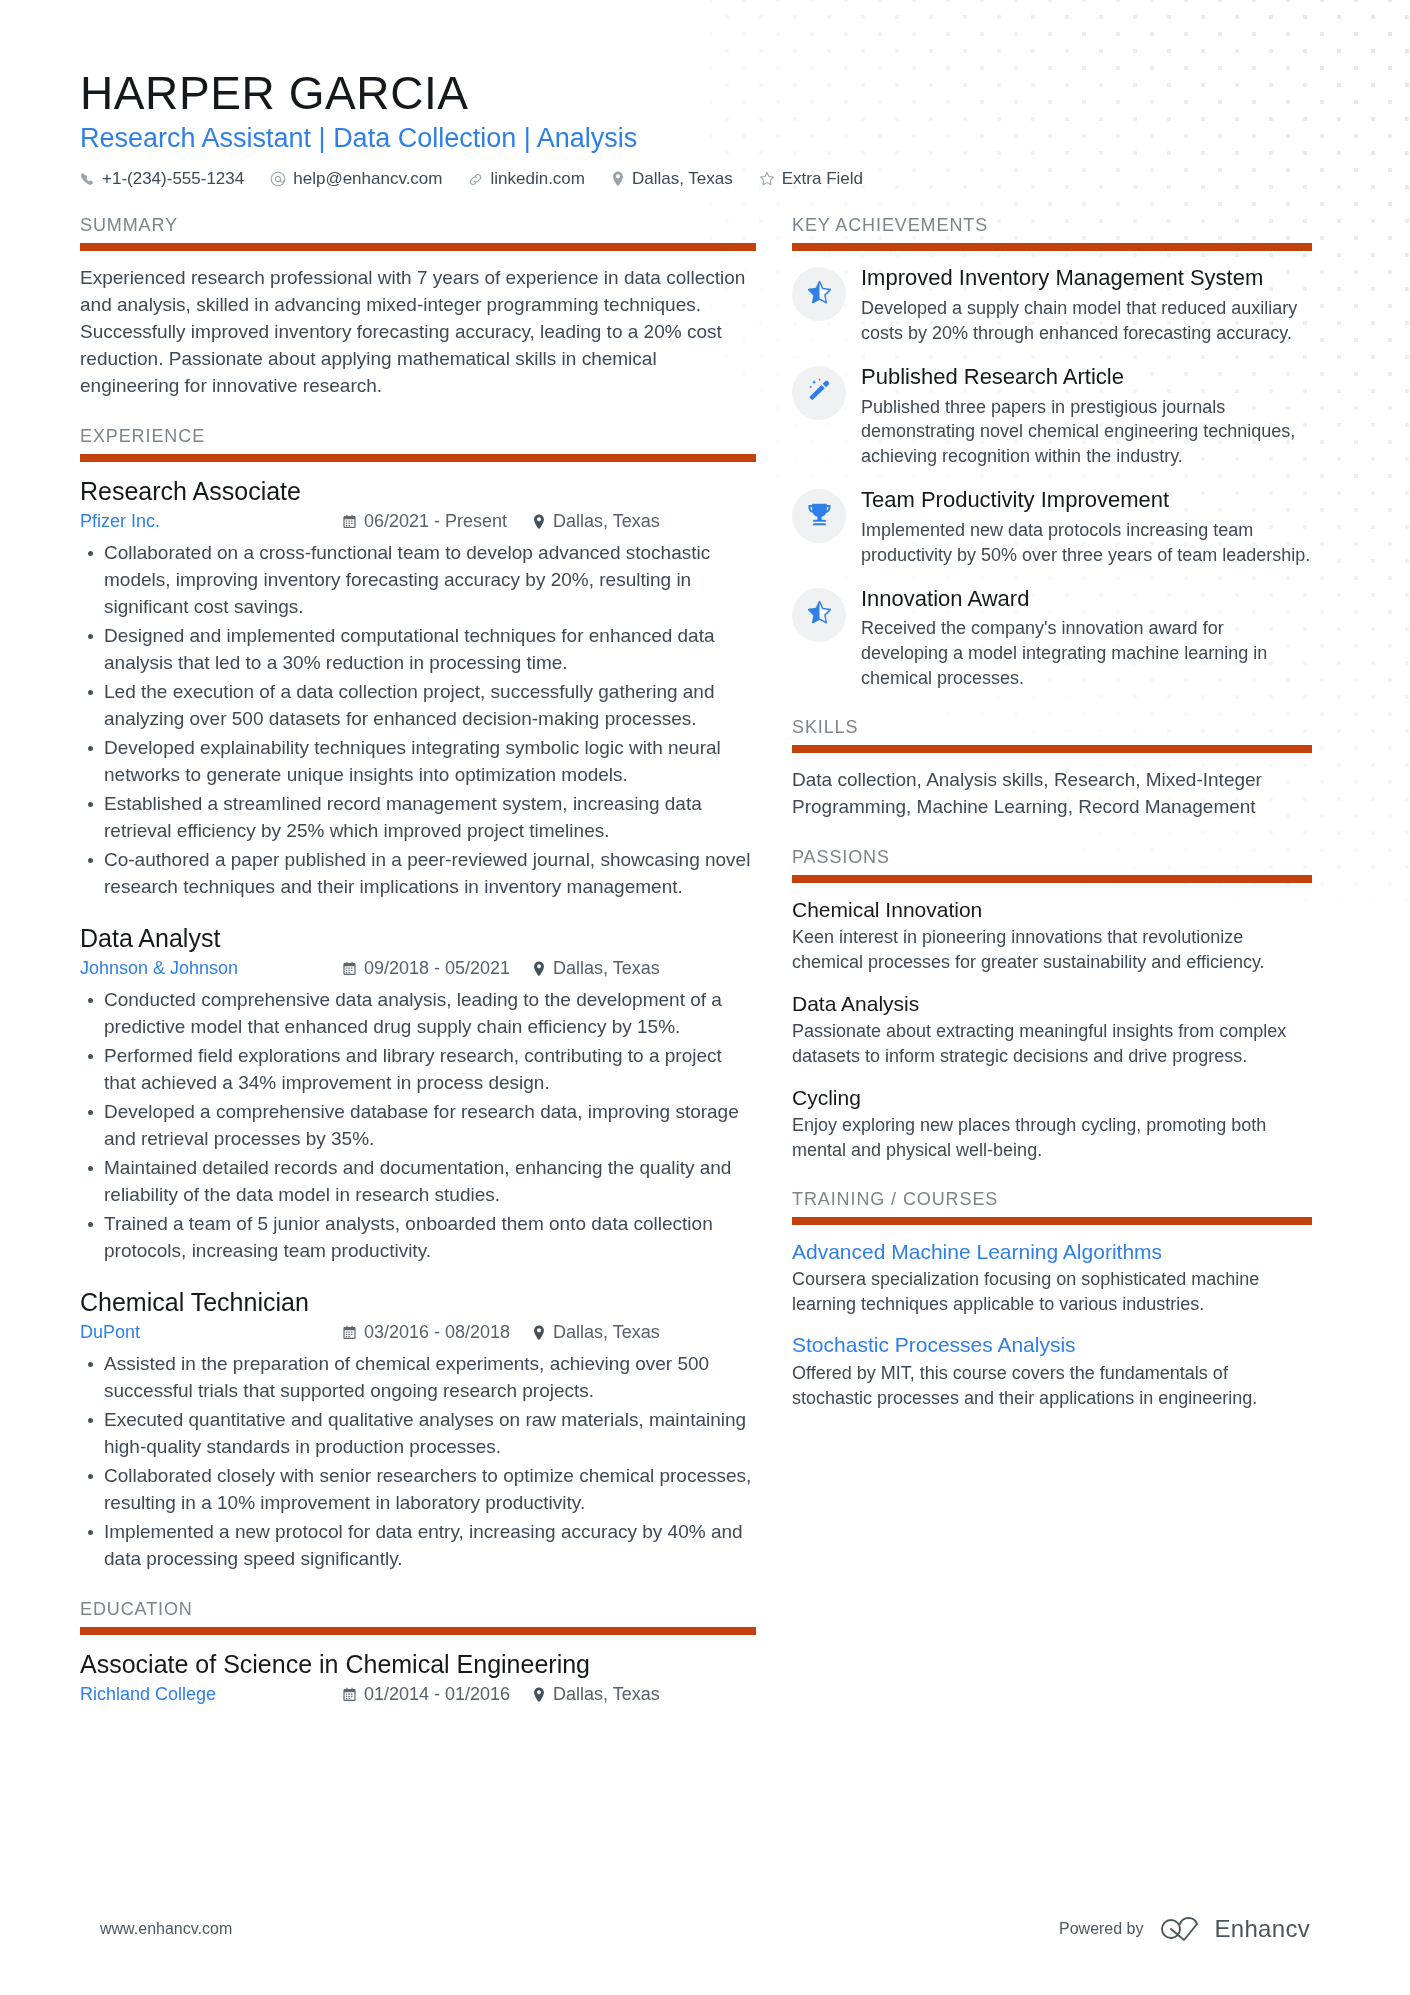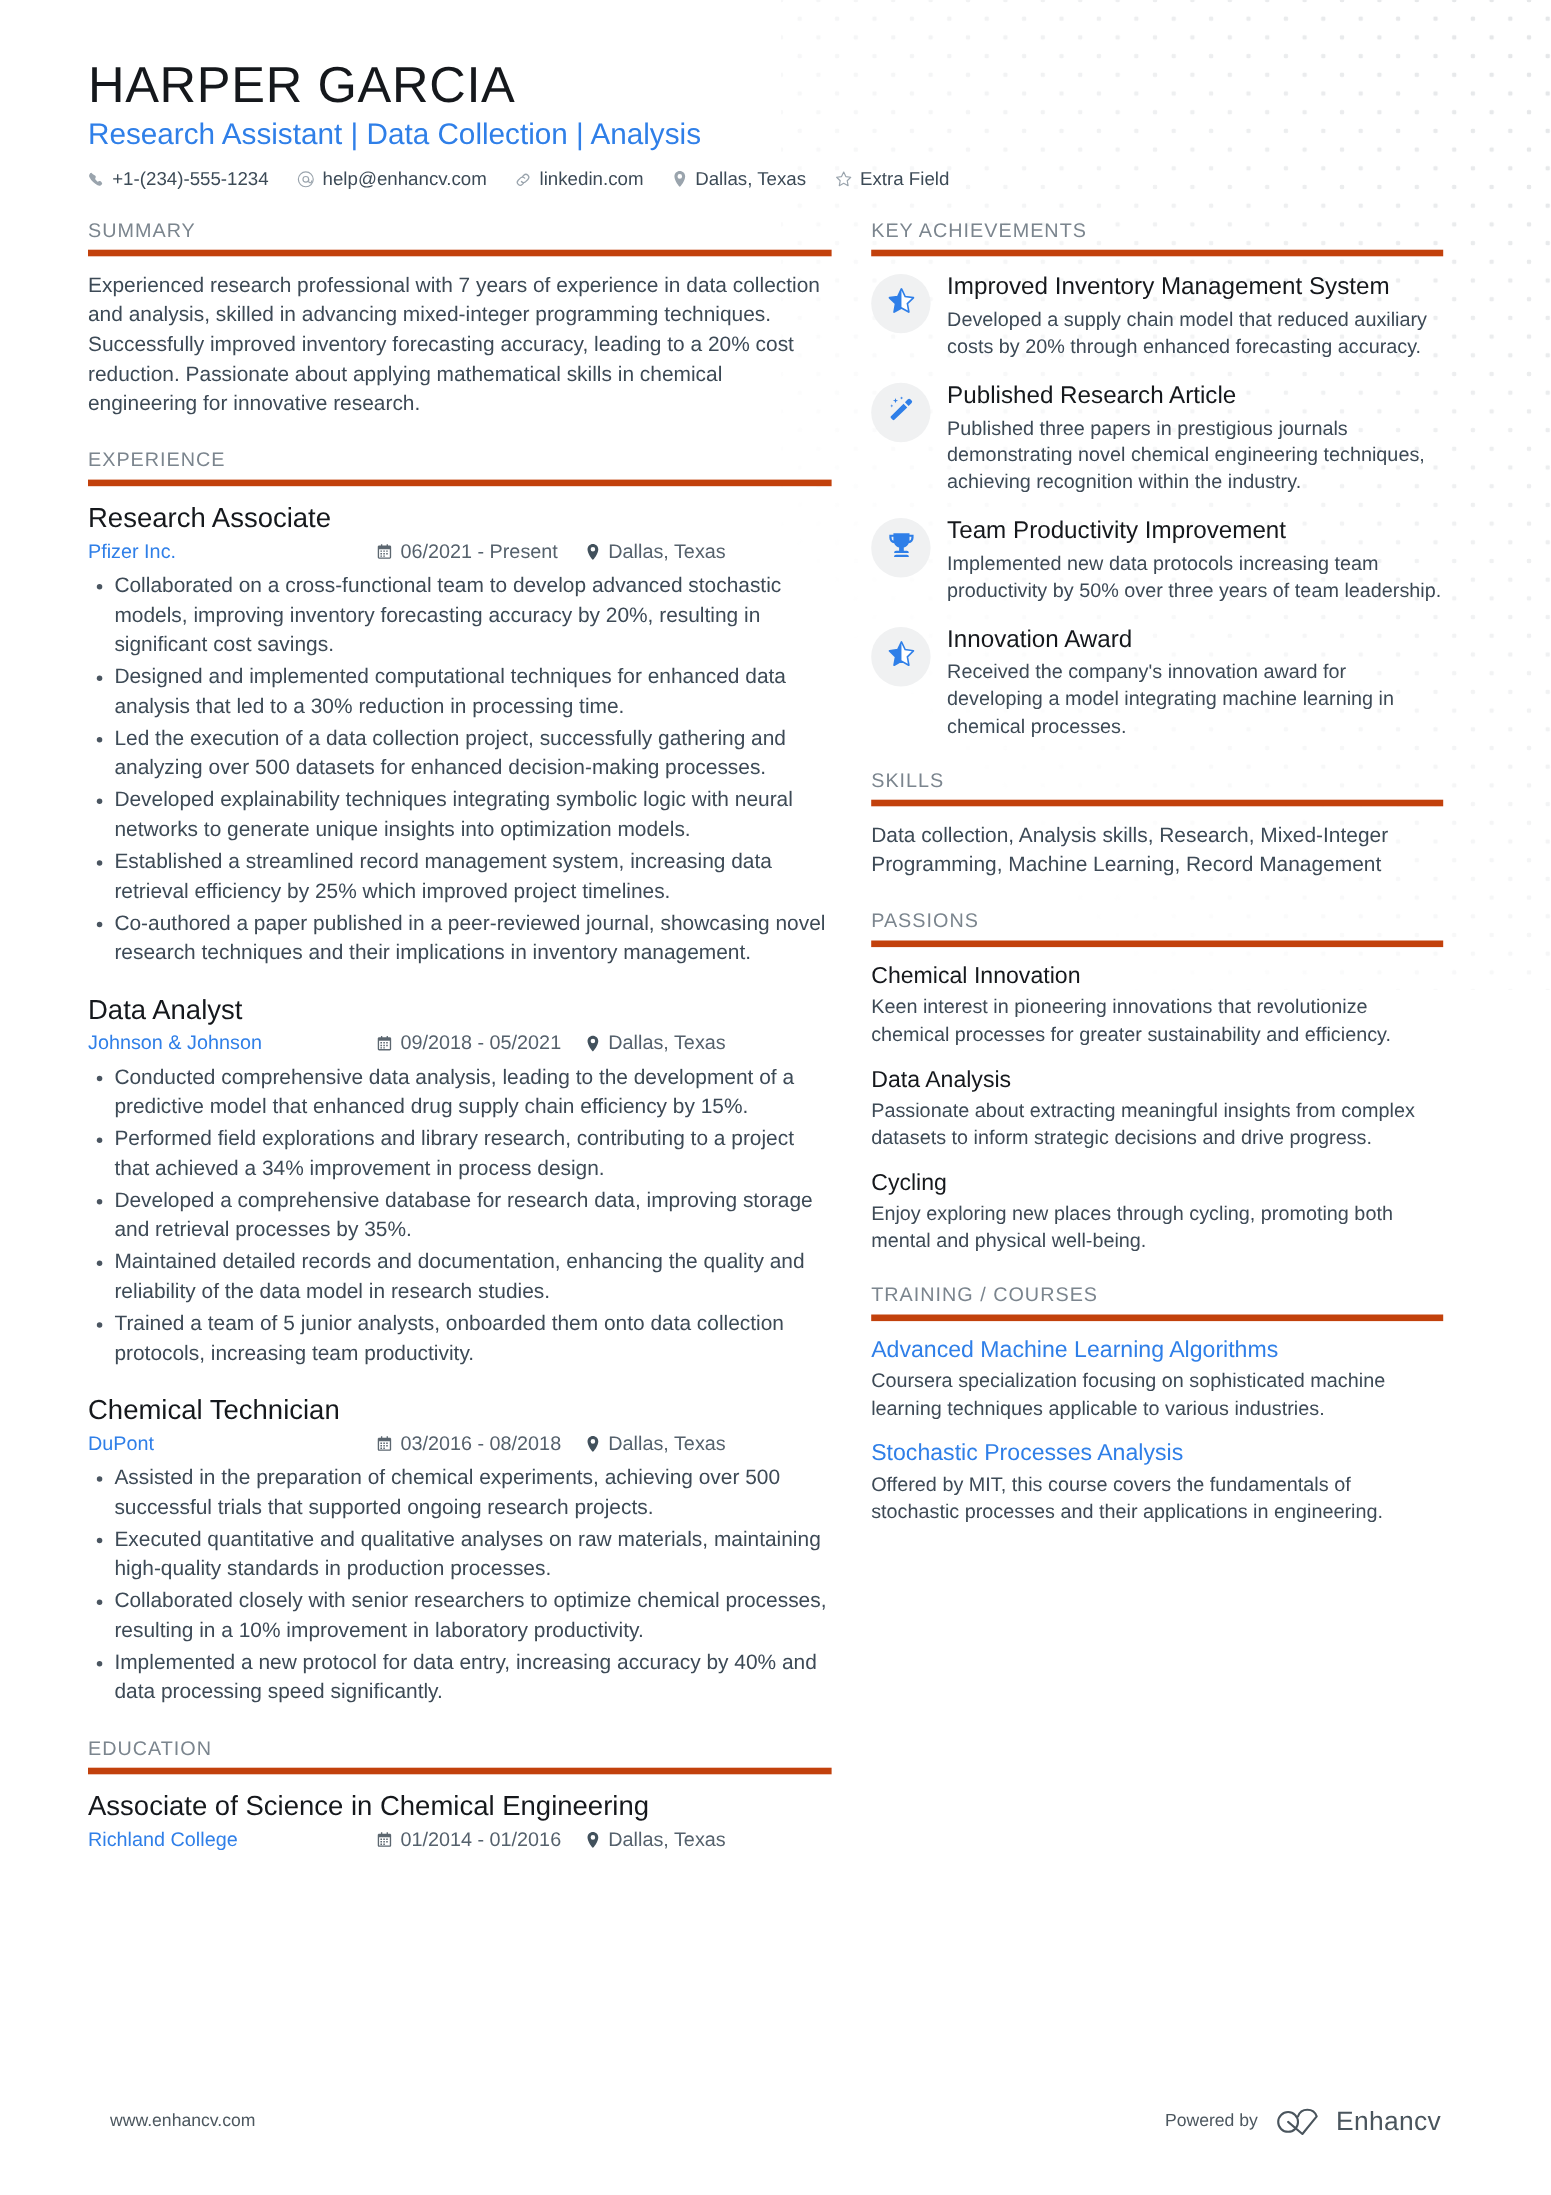--- a/index.html
+++ b/index.html
@@ -30,21 +30,21 @@
     background-size: 34px 34px, 34px 34px;
     background-position: 0 0, 17px 17px;
     -webkit-mask-image: linear-gradient(to bottom left, rgba(0,0,0,.95) 5%, rgba(0,0,0,.35) 48%, rgba(0,0,0,0) 78%);
     mask-image: linear-gradient(to bottom left, rgba(0,0,0,.95) 5%, rgba(0,0,0,.35) 48%, rgba(0,0,0,0) 78%);
     pointer-events: none;
     z-index: 0;
   }
   .content {
     position: relative;
     z-index: 1;
-    padding: 52px 80px 0 80px;
+    padding: 68px 80px 0 80px;
   }
 
   
   .name {
     font-size: 46px;
     font-weight: 400;
     letter-spacing: 0.6px;
     color: #15181c;
     line-height: 1.12;
     margin: 0 0 2px 0;
@@ -88,21 +88,21 @@
   .col-left { width: 712px; padding-right: 36px; box-sizing: border-box; }
   .col-right { width: 520px; box-sizing: border-box; }
 
   .sec-title {
     font-size: 18px;
     letter-spacing: 0.9px;
     color: #7b858e;
     text-transform: uppercase;
     font-weight: 400;
     padding-bottom: 7px;
-    border-bottom: 6px solid #c2410c;
+    border-bottom: 8px solid #c2410c;
     margin: 0 0 14px 0;
   }
   .sec { margin-bottom: 26px; }
 
   .body-text {
     font-size: 19px;
     line-height: 1.42;
     color: #3d4a56;
   }
 

